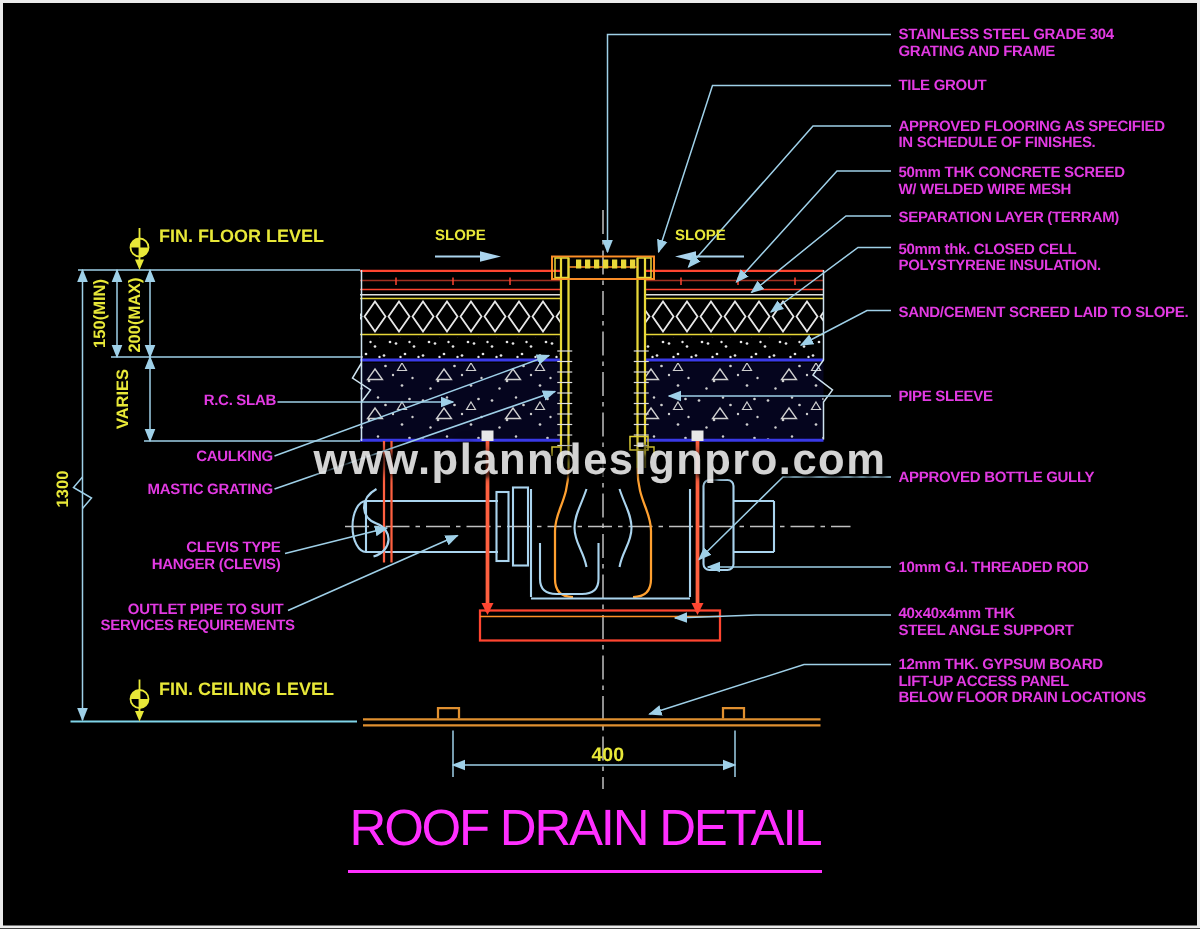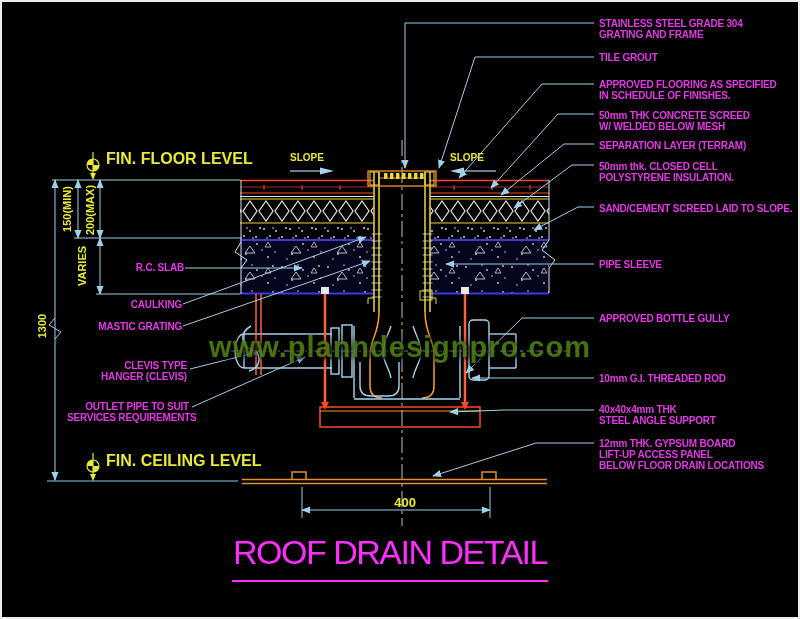--- a/index.html
+++ b/index.html
@@ -7,28 +7,28 @@
     position:relative;width:800px;height:619px;background:#000;
     border:2px solid #ececec;box-sizing:border-box;overflow:hidden;
     font-family:"Liberation Sans", sans-serif;
     padding-left:32px;
   }
   #canvas svg{position:absolute;left:0;top:0;}
   .txt{position:absolute;white-space:nowrap;}
   .co{color:#e23ae2;font-size:10px;font-weight:bold;line-height:11px;letter-spacing:-0.2px;}
   .col{color:#e23ae2;font-size:10px;font-weight:bold;line-height:11px;text-align:right;letter-spacing:-0.2px;}
   .yel{color:#e8e838;font-weight:bold;}
-  .lvl{font-size:16px;}
+  .lvl{font-size:12px;}
   .dimtxt{font-size:11px;text-align:center;width:80px;}
   .rot{transform:rotate(-90deg);}
   .slope{font-size:10px;}
   #watermark{
-    left:0;right:0;top:289px;text-align:center;color:#4d7c0f;
+    left:0;right:0;top:289px;text-align:center;color:#e5e5e5;
     font-size:29px;font-weight:bold;letter-spacing:1px;
-    text-shadow:2px 2px 3px #000,0 0 8px #000;opacity:.92;margin-top:40px;
+    text-shadow:2px 2px 3px #000,0 0 8px #000;opacity:.92;
   }
   #title{
     left:188px;top:531px;width:400px;text-align:center;color:#ff2fff;
     font-size:34px;font-weight:normal;letter-spacing:-1.5px;
   }
   #title-underline{position:absolute;left:230px;top:578px;width:316px;height:2px;background:#ff2fff;}
 </style>
 </head>
 <body>
 
@@ -290,21 +290,21 @@
 </div>
 <div class="txt co" style="left:597px;top:50px">
   <div>TILE GROUT</div>
 </div>
 <div class="txt co" style="left:597px;top:77px">
   <div>APPROVED FLOORING AS SPECIFIED</div>
   <div>IN SCHEDULE OF FINISHES.</div>
 </div>
 <div class="txt co" style="left:597px;top:108px">
   <div>50mm THK CONCRETE SCREED</div>
-  <div>W/ WELDED BELOW MESH</div>
+  <div>W/ WELDED WIRE MESH</div>
 </div>
 <div class="txt co" style="left:597px;top:138px">
   <div>SEPARATION LAYER (TERRAM)</div>
 </div>
 <div class="txt co" style="left:597px;top:159px">
   <div>50mm thk. CLOSED CELL</div>
   <div>POLYSTYRENE INSULATION.</div>
 </div>
 <div class="txt co" style="left:597px;top:201px">
   <div>SAND/CEMENT SCREED LAID TO SLOPE.</div>

